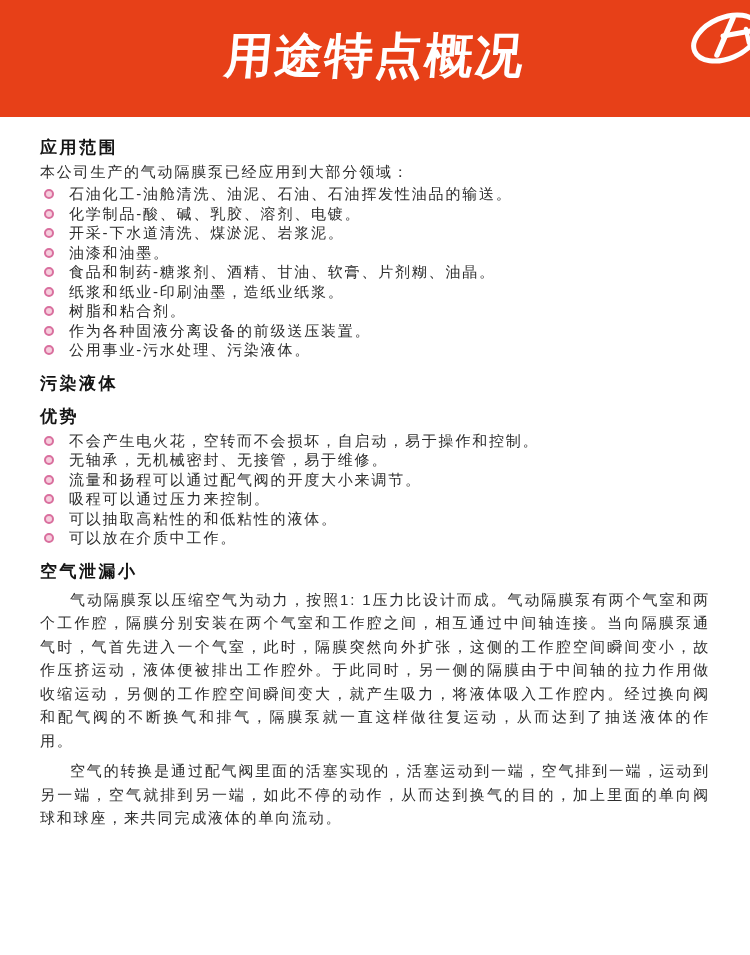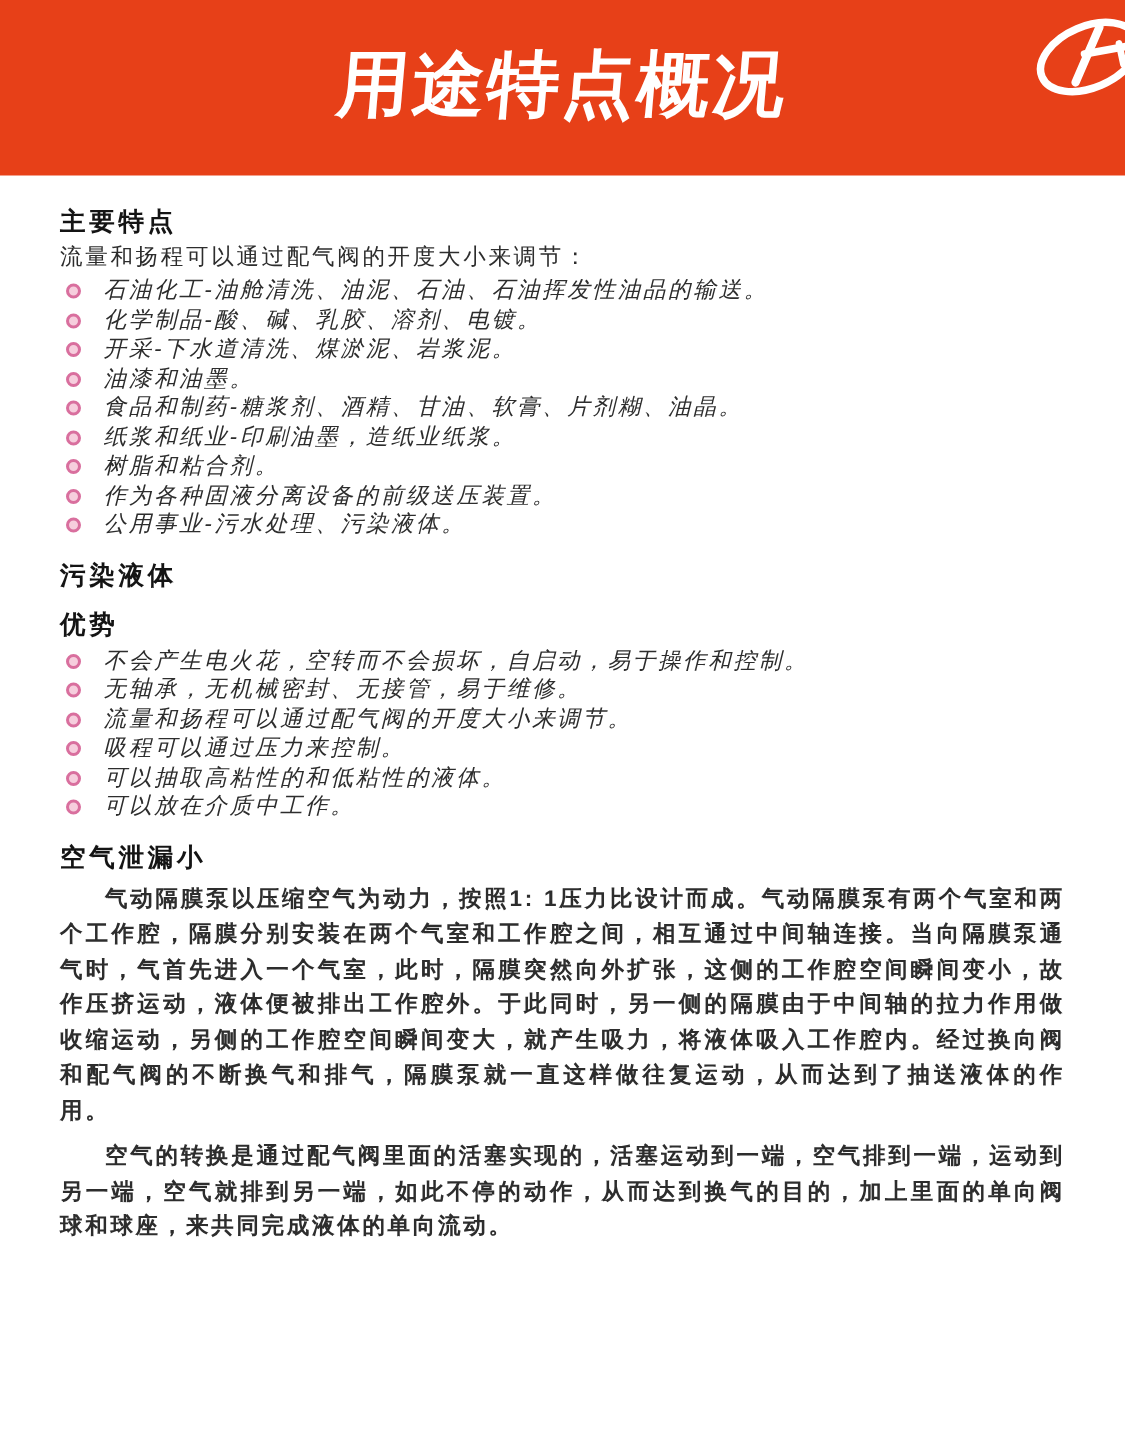--- a/index.html
+++ b/index.html
@@ -56,21 +56,20 @@
   .section-intro {
     font-size: 15px;
     letter-spacing: 1.8px;
     line-height: 20px;
     margin: 0 0 2px 0;
   }
   ul.bullets {
     list-style: none;
     margin: 0;
     padding: 0;
-    font-style: italic;
   }
   ul.bullets li {
     position: relative;
     padding-left: 29px;
     font-size: 15px;
     letter-spacing: 1.8px;
     line-height: 19.5px;
     white-space: nowrap;
   }
   .dot {
@@ -84,21 +83,20 @@
     background: #f6cedd;
     display: inline-block;
   }
   .para {
     font-size: 15px;
     letter-spacing: 1.8px;
     line-height: 23.5px;
     text-indent: 2em;
     margin: 7px 0 0 0;
     text-align: justify;
-    font-weight: bold;
   }
 </style>
 </head>
 <body>
 
 <div class="header" style="background: rgb(231, 64, 24);">
   <div class="header-title">用途特点概况</div>
   <div class="logo">
     <svg width="80" height="64" viewBox="0 0 80 64">
       <g fill="none" stroke="#ffffff" stroke-linecap="round">
@@ -106,22 +104,22 @@
         <path d="M47 11 L31 48" stroke-width="5.5"></path>
         <path d="M37 29 L70 23" stroke-width="5"></path>
         <path d="M60 22 L63 36" stroke-width="4.5"></path>
       </g>
     </svg>
   </div>
 </div>
 
 <div class="content" id="content">
   <div class="section">
-    <h2 class="section-heading">主要特点</h2>
-  <p class="section-intro">流量和扬程可以通过配气阀的开度大小来调节：</p>
+    <h2 class="section-heading">应用范围</h2>
+  <p class="section-intro">本公司生产的气动隔膜泵已经应用到大部分领域：</p>
       <ul class="bullets">
         <li><span class="dot" style="border-color: rgb(217, 111, 158); background: rgb(246, 206, 221);"></span>石油化工-油舱清洗、油泥、石油、石油挥发性油品的输送。</li>
         <li><span class="dot" style="border-color: rgb(217, 111, 158); background: rgb(246, 206, 221);"></span>化学制品-酸、碱、乳胶、溶剂、电镀。</li>
         <li><span class="dot" style="border-color: rgb(217, 111, 158); background: rgb(246, 206, 221);"></span>开采-下水道清洗、煤淤泥、岩浆泥。</li>
         <li><span class="dot" style="border-color: rgb(217, 111, 158); background: rgb(246, 206, 221);"></span>油漆和油墨。</li>
         <li><span class="dot" style="border-color: rgb(217, 111, 158); background: rgb(246, 206, 221);"></span>食品和制药-糖浆剂、酒精、甘油、软膏、片剂糊、油晶。</li>
         <li><span class="dot" style="border-color: rgb(217, 111, 158); background: rgb(246, 206, 221);"></span>纸浆和纸业-印刷油墨，造纸业纸浆。</li>
         <li><span class="dot" style="border-color: rgb(217, 111, 158); background: rgb(246, 206, 221);"></span>树脂和粘合剂。</li>
         <li><span class="dot" style="border-color: rgb(217, 111, 158); background: rgb(246, 206, 221);"></span>作为各种固液分离设备的前级送压装置。</li>
         <li><span class="dot" style="border-color: rgb(217, 111, 158); background: rgb(246, 206, 221);"></span>公用事业-污水处理、污染液体。</li>

